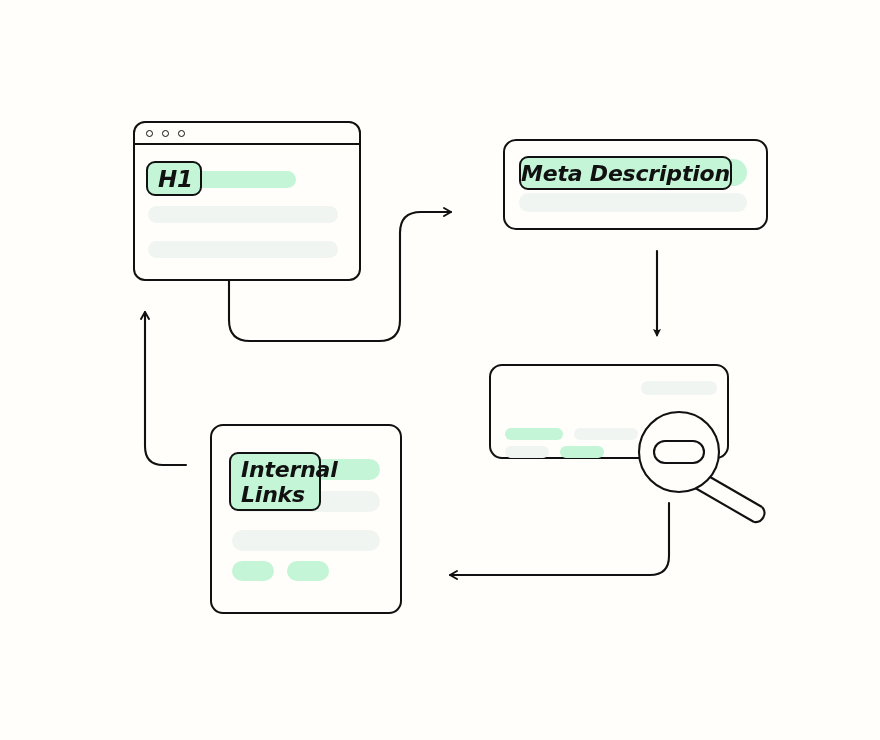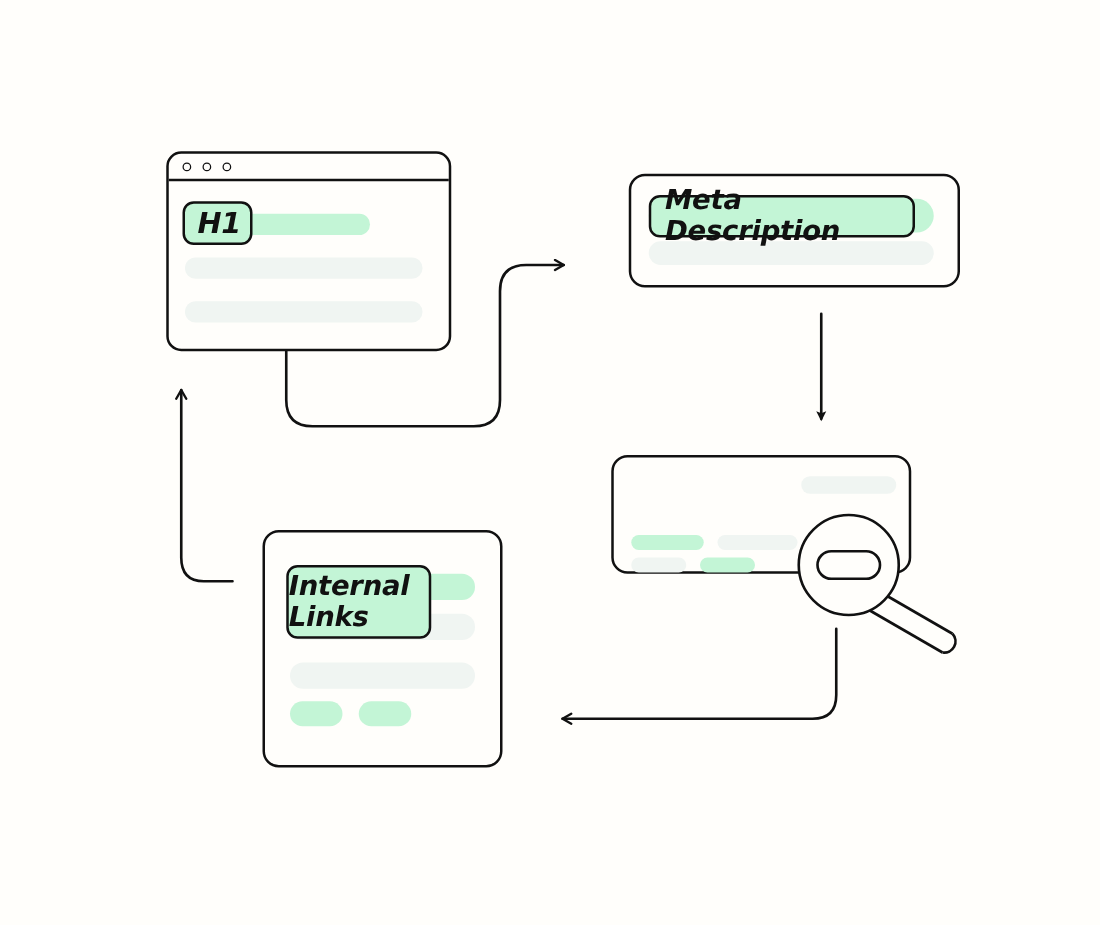--- a/index.html
+++ b/index.html
@@ -92,36 +92,36 @@
     height: 35px;
     font-size: 23px;
     padding-left: 10px;
   }
   #chip-meta {
     left: 519px;
     top: 156px;
     width: 213px;
     height: 34px;
     font-size: 22px;
-    padding-left: 11px;
   }
   #chip-keywords {
     left: 503px;
     top: 382px;
     width: 131px;
     height: 36px;
     font-size: 23px;
     padding-left: 11px;
   }
   #chip-links {
     left: 229px;
     top: 452px;
-    width: 116px;
+    width: 92px;
     height: 59px;
     font-size: 22px;
+    padding-left: 10px;
     line-height: 25px;
     align-items: center;
   }
 
   
   #meta-card {
     left: 503px;
     top: 139px;
     width: 265px;
     height: 91px;

